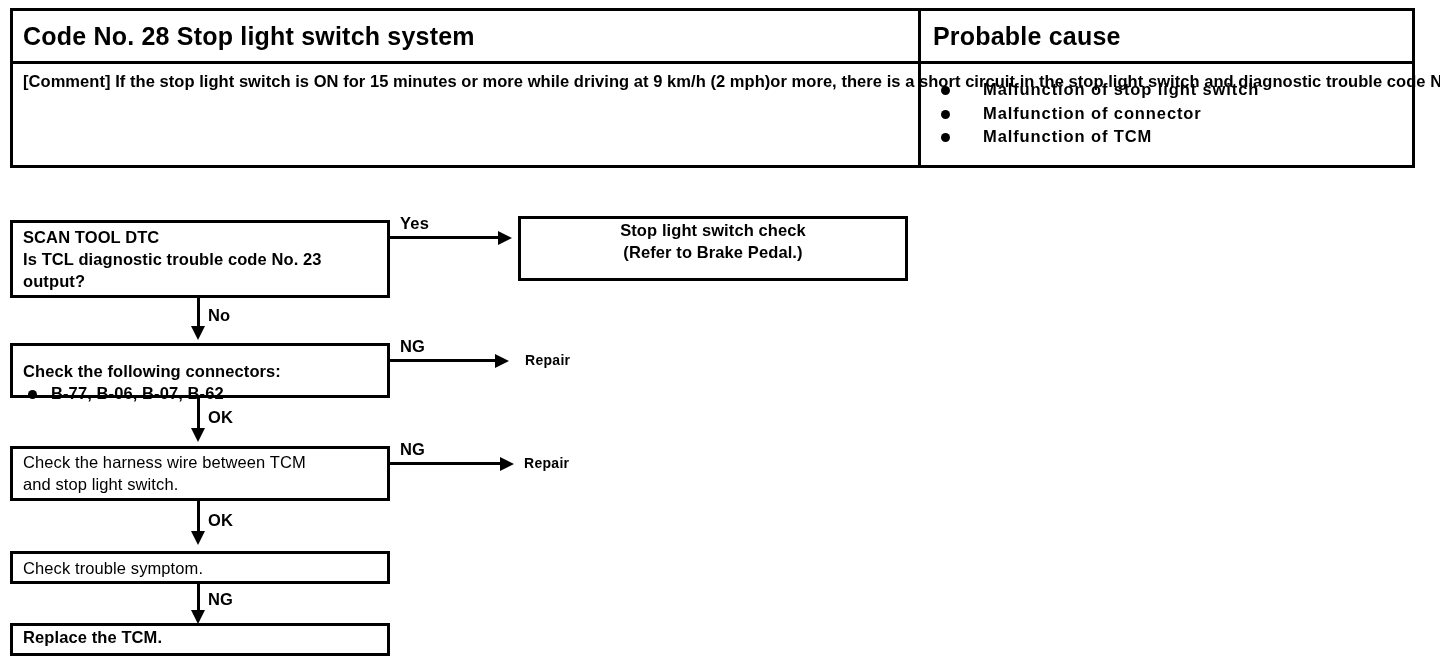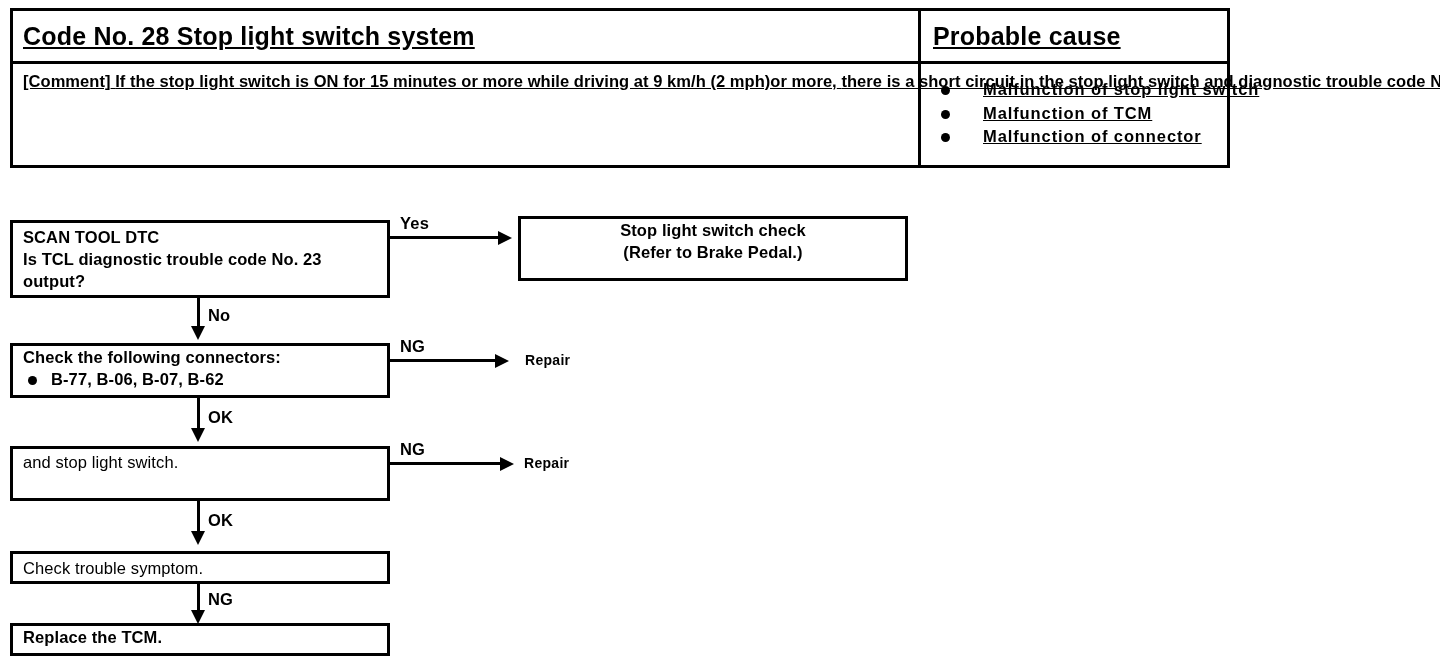--- a/index.html
+++ b/index.html
@@ -14,25 +14,24 @@
     font-family: "Liberation Sans", sans-serif;
     color: #000000;
     overflow: hidden;
   }
 
   
   .dtc-table {
     position: absolute;
     left: 10px;
     top: 8px;
-    width: 1220px;
+    width: 1405px;
     box-sizing: border-box;
     border: 3px solid #000;
     background: #fff;
-    text-decoration: underline;
   }
   .dtc-row {
     display: flex;
     width: 100%;
     box-sizing: border-box;
   }
   .dtc-row.head-row {
     border-bottom: 3px solid #000;
   }
   .dtc-cell-left {
@@ -192,25 +191,25 @@
       </div>
     </div>
     <div class="dtc-cell-right">
       <ul class="cause-list">
         <li>
           <span class="bullet"></span>
           <span>Malfunction of stop light switch</span>
         </li>
         <li>
           <span class="bullet"></span>
-          <span>Malfunction of TCM</span>
+          <span>Malfunction of connector</span>
         </li>
         <li>
           <span class="bullet"></span>
-          <span>Malfunction of connector</span>
+          <span>Malfunction of TCM</span>
         </li>
       </ul>
     </div>
   </div>
 
 </div>
 
 <div class="flow">
 
   <div class="fbox" style="left:10px; top:220px; width:380px; height:78px;">
@@ -225,38 +224,39 @@
 
   <div class="fbox" style="left:518px; top:216px; width:390px; height:65px; padding-top:0;">
     <span class="ln center">Stop  light  switch  check</span>
     <span class="ln center">(Refer  to  Brake Pedal.)</span>
   </div>
 
   <div class="vline" style="left:197px; top:298px; width:3px; height:36px;"></div>
   <div class="arrow-down" style="left:191px; top:326px;"></div>
   <div class="edge-label" style="left:208px; top:306px;">No</div>
 
-  <div class="fbox" style="left:10px; top:343px; width:380px; height:55px; padding-top:0;">
+  <div class="fbox" style="left:10px; top:343px; width:380px; height:55px; padding-top:14px;">
     <span class="ln">Check the following connectors:</span>
     <span class="bullet-line">
       <span class="bullet"></span>
       <span>B-77, B-06, B-07, B-62</span>
     </span>
   </div>
 
   <div class="hline" style="left:390px; top:359px; width:110px;"></div>
   <div class="arrow-right" style="left:495px; top:354px;"></div>
   <div class="edge-label" style="left:400px; top:337px;">NG</div>
   <div class="term-label" style="left:525px; top:352px;">Repair</div>
 
   <div class="vline" style="left:197px; top:398px; width:3px; height:38px;"></div>
   <div class="arrow-down" style="left:191px; top:428px;"></div>
   <div class="edge-label" style="left:208px; top:408px;">OK</div>
 
   <div class="fbox" style="left:10px; top:446px; width:380px; height:55px; padding-top:2px; font-weight:normal;">
+    <span class="ln">Check the harness wire between TCM</span>
     <span class="ln">and stop light switch.</span>
   </div>
 
   <div class="hline" style="left:390px; top:462px; width:115px;"></div>
   <div class="arrow-right" style="left:500px; top:457px;"></div>
   <div class="edge-label" style="left:400px; top:440px;">NG</div>
   <div class="term-label" style="left:524px; top:455px;">Repair</div>
 
   <div class="vline" style="left:197px; top:501px; width:3px; height:38px;"></div>
   <div class="arrow-down" style="left:191px; top:531px;"></div>

